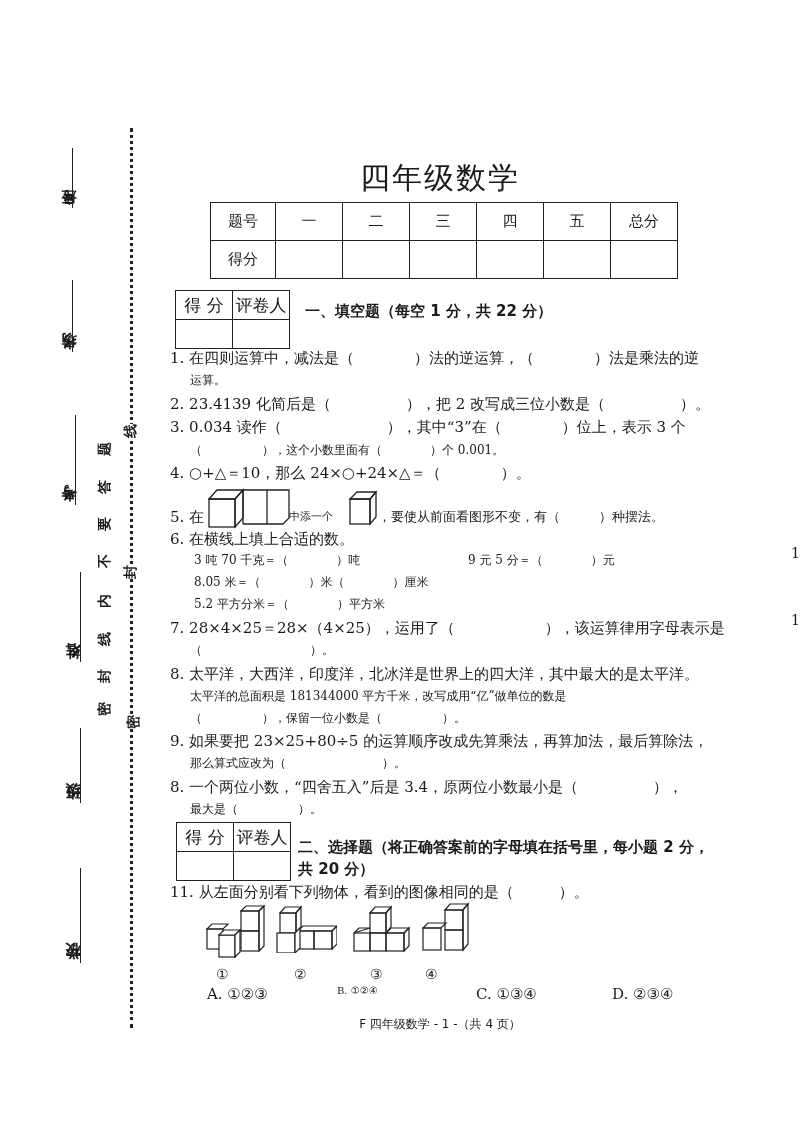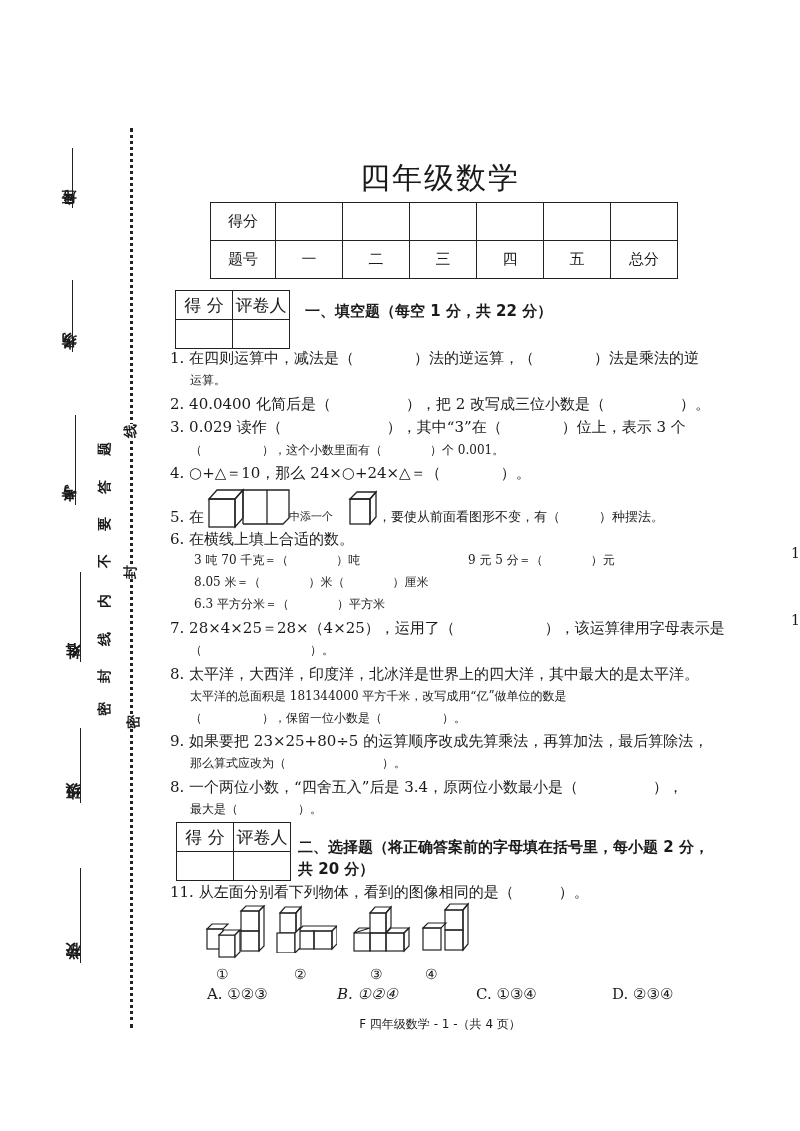--- a/index.html
+++ b/index.html
@@ -70,37 +70,37 @@
 <div class="seal-char" style="left:127px;top:713px;">密</div>
 
 <div class="margin-num" style="top:545px;">1</div>
 <div class="margin-num" style="top:612px;">1</div>
 
 <div class="title">四年级数学</div>
 
 <table class="score">
   <tbody>
       <tr>
-    <td class="first">得分</td>
-    <td></td>
-    <td></td>
-    <td></td>
-    <td></td>
-    <td></td>
-    <td></td>
-  </tr>
-  <tr>
     <td class="first">题号</td>
     <td>一</td>
     <td>二</td>
     <td>三</td>
     <td>四</td>
     <td>五</td>
     <td>总分</td>
   </tr>
+  <tr>
+    <td class="first">得分</td>
+    <td></td>
+    <td></td>
+    <td></td>
+    <td></td>
+    <td></td>
+    <td></td>
+  </tr>
 </tbody>
   </table>
 
 <table class="grader" style="left:175px;top:290px;">
   <tbody>
       <tr>
         <td>得 分</td>
       <td>评卷人</td>
       </tr>
   <tr>
@@ -112,26 +112,26 @@
 <div class="sec-head" style="left:305px;top:302px;">一、填空题（每空 1 分，共 22 分）</div>
 
 <div class="q" style="top:347px;">
   <span>1.</span>
   <span>在四则运算中，减法是（　　　　）法的逆运算，（　　　　）法是乘法的逆</span>
 </div>
 <div class="ind" style="top:369px;">运算。</div>
 
 <div class="q" style="top:393px;">
   <span>2.</span>
-  <span>40.0400 化简后是（　　　　　），把 2 改写成三位小数是（　　　　　）。</span>
+  <span>23.4139 化简后是（　　　　　），把 2 改写成三位小数是（　　　　　）。</span>
 </div>
 
 <div class="q" style="top:416px;">
   <span>3.</span>
-  <span>0.029 读作（　　　　　　　），其中“3”在（　　　　）位上，表示 3 个</span>
+  <span>0.034 读作（　　　　　　　），其中“3”在（　　　　）位上，表示 3 个</span>
 </div>
 <div class="ind" style="top:439px;">（　　　　　），这个小数里面有（　　　　）个 0.001。</div>
 
 <div class="q" style="top:462px;">
   <span>4.</span>
   <span>○+△＝10，那么 24×○+24×△＝（　　　　）。</span>
 </div>
 
 <div class="q" style="top:506px;">
   <span>5.</span>
@@ -157,21 +157,21 @@
 </svg>
 <div class="abs" style="left:378px;top:506px;font-size:13px;line-height:22px;white-space:nowrap;">，要使从前面看图形不变，有（　　　）种摆法。</div>
 
 <div class="q" style="top:528px;">
   <span>6.</span>
   <span>在横线上填上合适的数。</span>
 </div>
 <div class="ind" style="left:194px;top:549px;">3 吨 70 千克＝（　　　　）吨</div>
 <div class="ind" style="left:468px;top:549px;">9 元 5 分＝（　　　　）元</div>
 <div class="ind" style="left:194px;top:571px;">8.05 米＝（　　　　）米（　　　　）厘米</div>
-<div class="ind" style="left:194px;top:593px;">6.3 平方分米＝（　　　　）平方米</div>
+<div class="ind" style="left:194px;top:593px;">5.2 平方分米＝（　　　　）平方米</div>
 
 <div class="q" style="top:617px;">
   <span>7.</span>
   <span>28×4×25＝28×（4×25），运用了（　　　　　　），该运算律用字母表示是</span>
 </div>
 <div class="ind" style="top:639px;">（　　　　　　　　　）。</div>
 
 <div class="q" style="top:663px;">
   <span>8.</span>
   <span>太平洋，大西洋，印度洋，北冰洋是世界上的四大洋，其中最大的是太平洋。</span>
@@ -260,17 +260,17 @@
       <polygon points="2,26 7,21 25,21 20,26"></polygon>
   </g>
 </svg>
 
 <div class="abs" style="left:216px;top:966px;font-size:14px;">①</div>
 <div class="abs" style="left:294px;top:966px;font-size:14px;">②</div>
 <div class="abs" style="left:370px;top:966px;font-size:14px;">③</div>
 <div class="abs" style="left:425px;top:966px;font-size:14px;">④</div>
 
 <div class="abs" style="left:207px;top:985px;font-size:15px;">A. ①②③</div>
-<div class="abs" style="left:337px;top:985px;font-size:15px;font-style:italic;">B. ①②④</div>
+<div class="abs" style="left:337px;top:985px;font-size:10px;">B. ①②④</div>
 <div class="abs" style="left:476px;top:985px;font-size:15px;">C. ①③④</div>
 <div class="abs" style="left:612px;top:985px;font-size:15px;">D. ②③④</div>
 
 <div class="footer">F 四年级数学 - 1 -（共 4 页）</div>
 
 </body></html>

